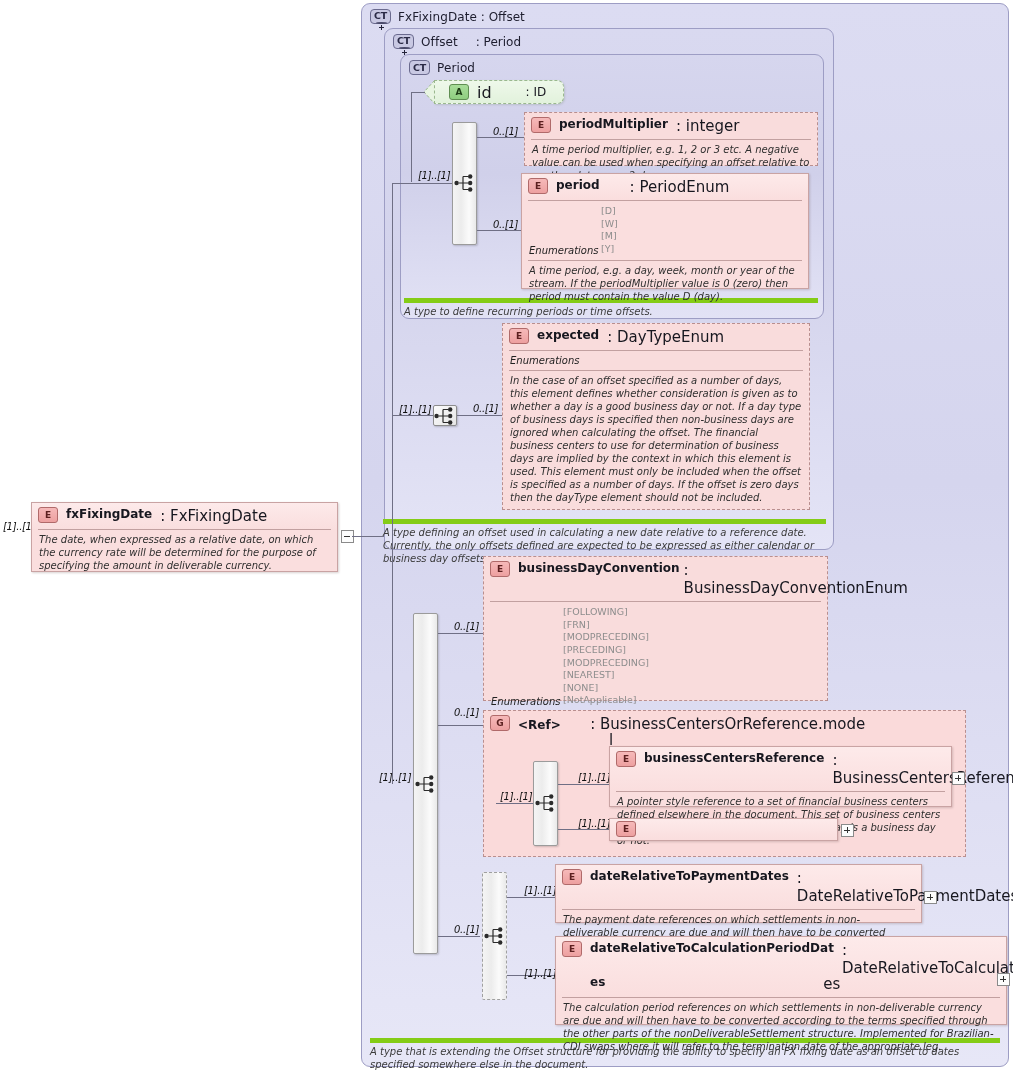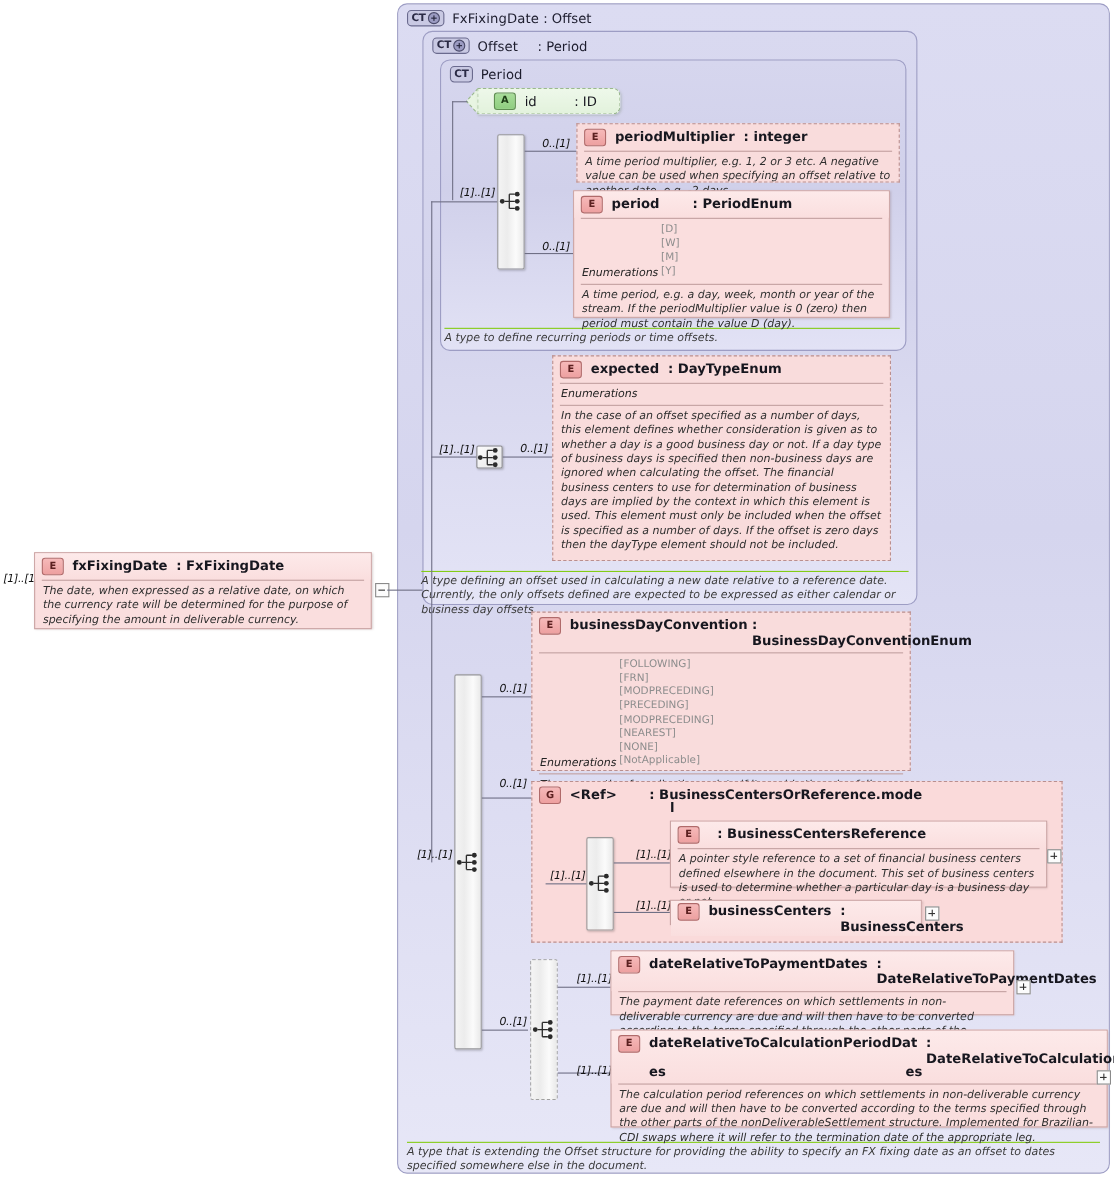--- a/index.html
+++ b/index.html
@@ -22,40 +22,40 @@
     background:linear-gradient(180deg,#d6d6ee 0%,#d0d0ea 45%,#e2e2f5 100%);
   }
   .ct-header{
     position:absolute;left:8px;top:5px;display:flex;align-items:center;gap:7px;
     white-space:nowrap;
   }
   .badge{
     display:inline-flex;align-items:center;justify-content:center;
     border:1px solid #6a6a8e;border-radius:4px;background:#c9c9e3;
     font-size:9.5px;font-weight:bold;color:#2a2a45;
-    padding:0 3px;height:13px;line-height:13px;letter-spacing:-.2px;
+    padding:0 3px;height:13px;line-height:13px;letter-spacing:-.2px;flex-direction:column;
   }
   .badge .plus{
     display:inline-block;width:9px;height:9px;margin-left:2px;
     border:1px solid #4a4a6a;border-radius:50%;background:#9b9bc2;
     position:relative;
   }
   .badge .plus:before,.badge .plus:after{
     content:"";position:absolute;background:#24243a;
   }
   .badge .plus:before{left:1.5px;top:3.5px;width:5px;height:1px;}
   .badge .plus:after{left:3.5px;top:1.5px;width:1px;height:5px;}
   .ct-title{font-size:12px;color:#1d1d2e;font-weight:normal;}
   .ct-title .tname{letter-spacing:.1px;}
 
   
   .annot{
     font-style:italic;font-size:10px;color:#3a3a3a;line-height:1.28;
   }
-  .annot-top-rule{border-top:1px solid #84cc16;}
+  .annot-top-rule{border-top:5px solid #84cc16;}
 
   
   .el{
     border:1px solid #c9a3a3;background:#fadede;
     box-shadow:1px 1px 2px rgba(120,90,90,.28);
   }
   .el.dashed{border:1px dashed #b98f8f;box-shadow:none;background:#f9dcdc;}
   .el .el-head{
     display:flex;align-items:flex-start;gap:8px;padding:4px 6px 4px 6px;
     background:linear-gradient(180deg,#fdeaea 0%,#fadede 100%);
@@ -63,41 +63,41 @@
   .el.dashed .el-head{background:transparent;}
   .ebadge{
     flex:0 0 auto;width:18px;height:14px;border:1px solid #b06a6a;border-radius:3px;
     background:linear-gradient(180deg,#f6b9b9,#eda0a0);
     font-size:9px;font-weight:bold;color:#5c2020;
     display:flex;align-items:center;justify-content:center;line-height:1;
   }
   .ebadge.g{background:linear-gradient(180deg,#f6b9b9,#eda0a0);}
   .erow{display:flex;}
   .erow .nm{font-size:12px;font-weight:bold;color:#17171f;}
-  .erow .tp{font-size:12px;font-weight:bold;color:#17171f;}
+  .erow .tp{font-size:15px;font-weight:normal;color:#17171f;}
   .el-sep{height:1px;background:#c2a0a0;margin:0 6px;}
   .el-desc{padding:3px 7px 5px 7px;font-style:italic;font-size:10px;color:#2e2e2e;line-height:1.3;}
   .enum-block{display:flex;padding:4px 6px 4px 7px;gap:0px;align-items:flex-end;}
   .enum-label{font-style:italic;font-size:10px;color:#222;width:72px;flex:0 0 72px;}
   .enum-vals{font-size:9.5px;color:#8d8d8d;line-height:1.33;font-family:"DejaVu Sans","Liberation Sans",sans-serif;}
 
   
   .attr-box{
     background:linear-gradient(180deg,#eef8ea,#e2f2dc);
     border:1px dashed #9ab88e;border-radius:0 7px 7px 0;
     display:flex;align-items:center;gap:8px;padding-left:14px;
     box-shadow:1px 1px 2px rgba(110,130,105,.25);
   }
   .abadge{
     width:18px;height:14px;border:1px solid #5f8e52;border-radius:3px;
     background:linear-gradient(180deg,#a8dd9a,#8fce80);
     font-size:9px;font-weight:bold;color:#1e3d17;
     display:flex;align-items:center;justify-content:center;
   }
-  .attr-name{font-size:12px;color:#17171f;}
+  .attr-name{font-size:16px;color:#17171f;}
   .attr-type{font-size:12px;color:#17171f;}
 
   
   .seqbar{
     border:1px solid #9b9b9b;border-radius:2px;
     background:linear-gradient(90deg,#f4f4f4 0%,#ececec 35%,#fbfbfb 70%,#e9e9e9 100%);
     box-shadow:1px 1px 2px rgba(0,0,0,.18);
   }
   .seqbar.dashedbar{border:1px dashed #a0a0a0;box-shadow:none;}
   .seqicon-box{
@@ -331,37 +331,34 @@
   </svg>
 <div class="abs card" style="left:500px;top:791px;">[1]..[1]</div>
 <div class="abs ln lnh" style="left:496px;top:803px;width:37px;"></div>
 
 <div class="abs ln lnh" style="left:558px;top:784px;width:52px;"></div>
 <div class="abs card" style="left:578px;top:772px;">[1]..[1]</div>
 <div class="abs el" style="left:609px;top:746px;width:343px;height:61px;">
   <div class="el-head">
     <div class="ebadge">E</div>
     <div class="erow">
+        <span class="nm">businessCentersReference</span>
       <span class="tp" style="margin-left:8px">: BusinessCentersReference</span>
       </div>
   </div>
   <div class="el-sep"></div>
   <div class="el-desc">A pointer style reference to a set of financial business centers defined elsewhere in the document. This set of business centers is used to determine whether a particular day is a business day or not.</div>
 </div>
 <div class="pm plus" style="left:952px;top:772px;"></div>
 
 <div class="abs ln lnh" style="left:558px;top:829px;width:52px;"></div>
 <div class="abs card" style="left:578px;top:818px;">[1]..[1]</div>
 <div class="abs el" style="left:609px;top:818px;width:229px;height:23px;">
   <div class="el-head" style="padding-top:2px;padding-bottom:2px;">
     <div class="ebadge">E</div>
-    <div class="erow">
-        <span class="nm">businessCenters</span>
-      <span class="tp" style="margin-left:8px">: BusinessCenters</span>
-      </div>
   </div>
 </div>
 <div class="pm plus" style="left:841px;top:824px;"></div>
 
 <div class="abs ln lnh" style="left:438px;top:936px;width:42px;"></div>
 <div class="abs card" style="left:454px;top:924px;">0..[1]</div>
 <div class="abs seqbar dashedbar" style="left:482px;top:872px;width:25px;height:128px;"></div>
 <svg class="abs seqicon" style="left:484px;top:926px;width:22px;height:20px;">
     <use href="#seq-glyph"></use>
   </svg>

